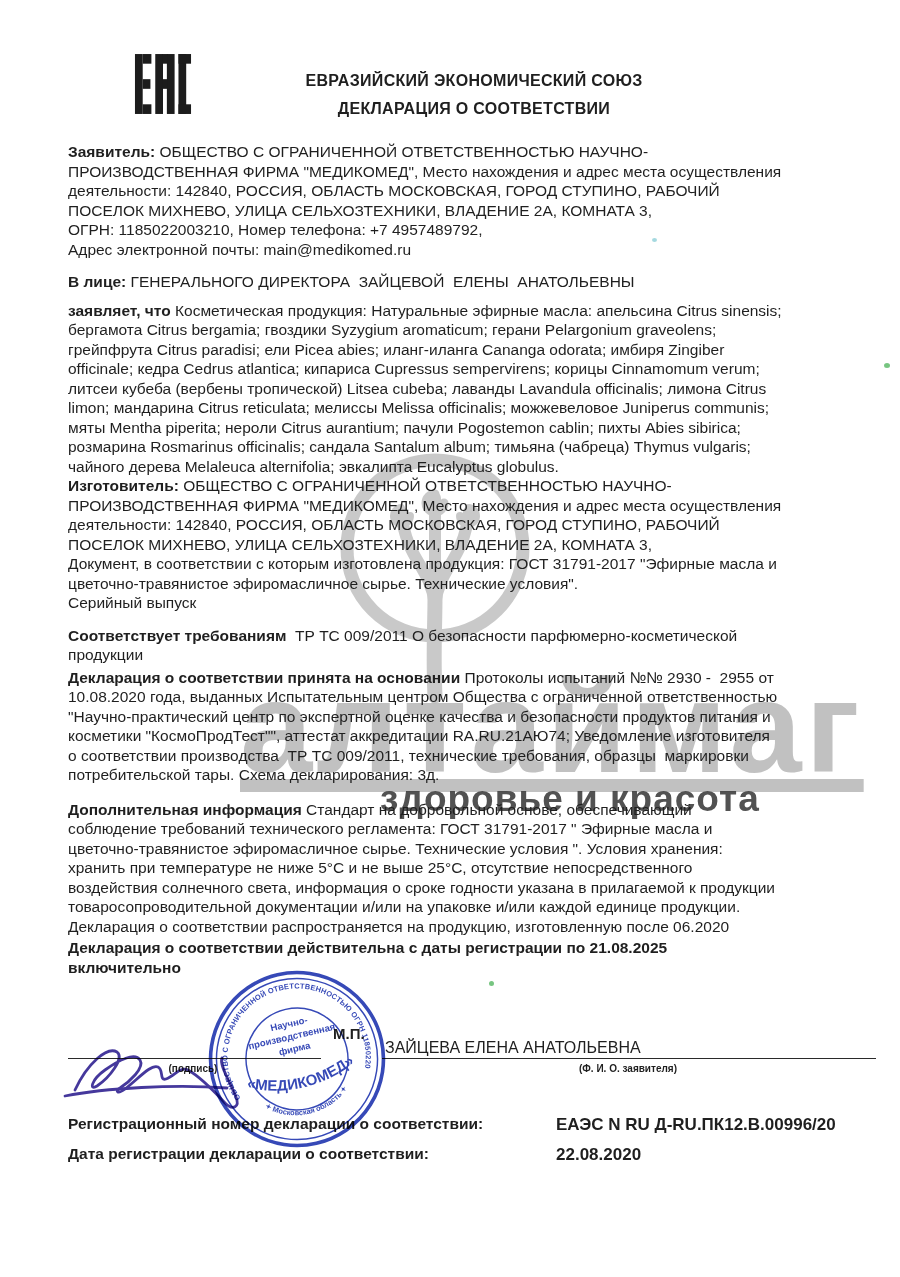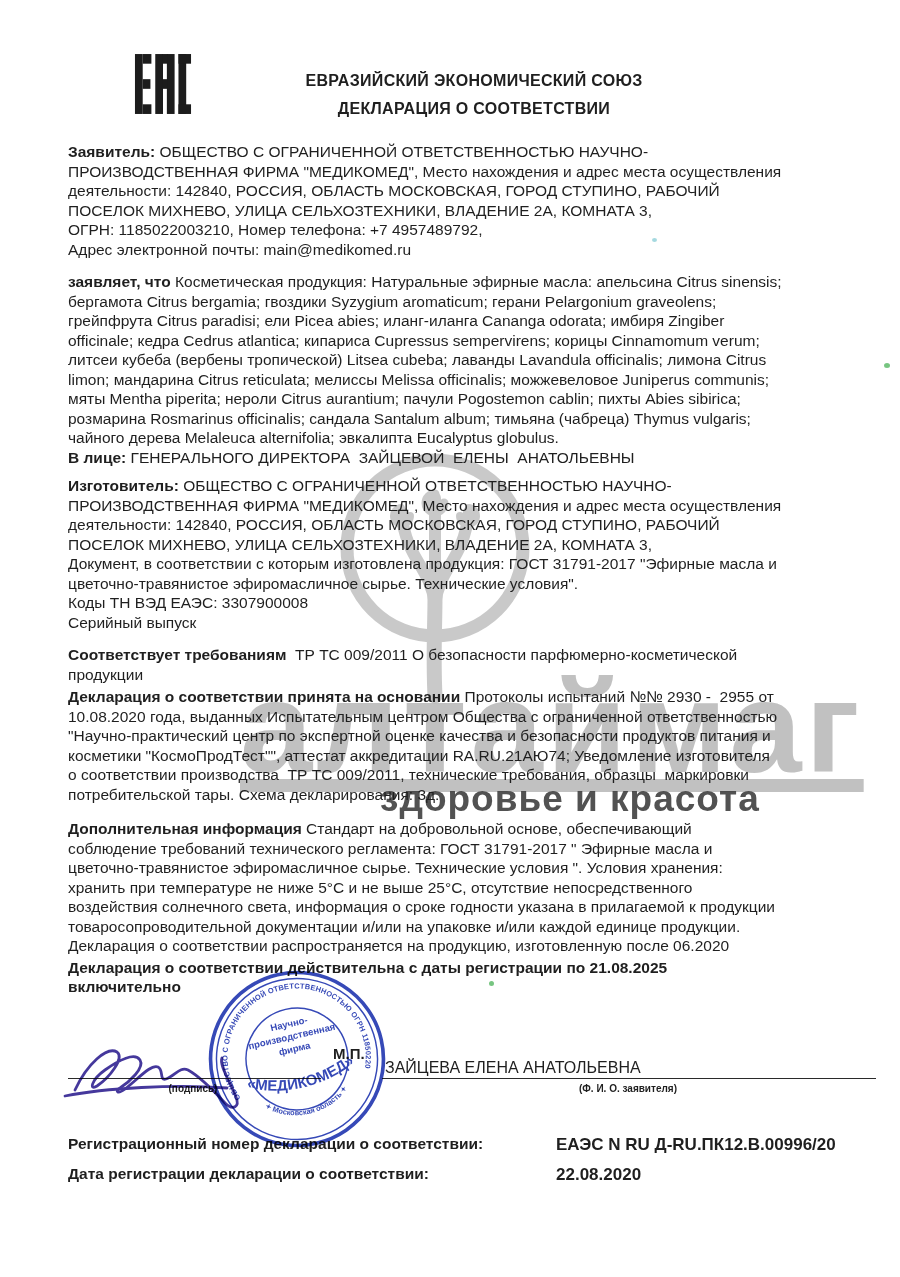--- a/index.html
+++ b/index.html
@@ -90,42 +90,41 @@
     </div>
 
     <div class="para m13">
         <div class="tl"><span class="b">Заявитель: </span><span>ОБЩЕСТВО С ОГРАНИЧЕННОЙ ОТВЕТСТВЕННОСТЬЮ НАУЧНО-</span></div>
         <div class="tl"><span>ПРОИЗВОДСТВЕННАЯ ФИРМА "МЕДИКОМЕД", Место нахождения и адрес места осуществления</span></div>
         <div class="tl"><span>деятельности: 142840, РОССИЯ, ОБЛАСТЬ МОСКОВСКАЯ, ГОРОД СТУПИНО, РАБОЧИЙ</span></div>
         <div class="tl"><span>ПОСЕЛОК МИХНЕВО, УЛИЦА СЕЛЬХОЗТЕХНИКИ, ВЛАДЕНИЕ 2А, КОМНАТА 3,</span></div>
         <div class="tl"><span>ОГРН: 1185022003210, Номер телефона: +7 4957489792,</span></div>
         <div class="tl"><span>Адрес электронной почты: main@medikomed.ru</span></div>
       </div>
+    <div class="para m9">
+        <div class="tl"><span class="b">В лице: </span><span>ГЕНЕРАЛЬНОГО ДИРЕКТОРА  ЗАЙЦЕВОЙ  ЕЛЕНЫ  АНАТОЛЬЕВНЫ</span></div>
+      </div>
     <div class="para">
         <div class="tl"><span class="b">заявляет, что </span><span>Косметическая продукция: Натуральные эфирные масла: апельсина Citrus sinensis;</span></div>
         <div class="tl"><span>бергамота Citrus bergamia; гвоздики Syzygium aromaticum; герани Pelargonium graveolens;</span></div>
         <div class="tl"><span>грейпфрута Citrus paradisi; ели Picea abies; иланг-иланга Cananga odorata; имбиря Zingiber</span></div>
         <div class="tl"><span>officinale; кедра Cedrus atlantica; кипариса Cupressus sempervirens; корицы Cinnamomum verum;</span></div>
         <div class="tl"><span>литсеи кубеба (вербены тропической) Litsea cubeba; лаванды Lavandula officinalis; лимона Citrus</span></div>
         <div class="tl"><span>limon; мандарина Citrus reticulata; мелиссы Melissa officinalis; можжевеловое Juniperus communis;</span></div>
         <div class="tl"><span>мяты Mentha piperita; нероли Citrus aurantium; пачули Pogostemon cablin; пихты Abies sibirica;</span></div>
         <div class="tl"><span>розмарина Rosmarinus officinalis; сандала Santalum album; тимьяна (чабреца) Thymus vulgaris;</span></div>
         <div class="tl"><span>чайного дерева Melaleuca alternifolia; эвкалипта Eucalyptus globulus.</span></div>
       </div>
-    <div class="para m9">
-        <div class="tl"><span class="b">В лице: </span><span>ГЕНЕРАЛЬНОГО ДИРЕКТОРА  ЗАЙЦЕВОЙ  ЕЛЕНЫ  АНАТОЛЬЕВНЫ</span></div>
-      </div>
     <div class="para m13">
         <div class="tl"><span class="b">Изготовитель: </span><span>ОБЩЕСТВО С ОГРАНИЧЕННОЙ ОТВЕТСТВЕННОСТЬЮ НАУЧНО-</span></div>
         <div class="tl"><span>ПРОИЗВОДСТВЕННАЯ ФИРМА "МЕДИКОМЕД", Место нахождения и адрес места осуществления</span></div>
         <div class="tl"><span>деятельности: 142840, РОССИЯ, ОБЛАСТЬ МОСКОВСКАЯ, ГОРОД СТУПИНО, РАБОЧИЙ</span></div>
         <div class="tl"><span>ПОСЕЛОК МИХНЕВО, УЛИЦА СЕЛЬХОЗТЕХНИКИ, ВЛАДЕНИЕ 2А, КОМНАТА 3,</span></div>
         <div class="tl"><span>Документ, в соответствии с которым изготовлена продукция: ГОСТ 31791-2017 "Эфирные масла и</span></div>
         <div class="tl"><span>цветочно-травянистое эфиромасличное сырье. Технические условия".</span></div>
-        <div class="tl"><span>Коды ТН ВЭД ЕАЭС: 3307900008</span></div>
         <div class="tl"><span>Серийный выпуск</span></div>
       </div>
     <div class="para m3">
         <div class="tl"><span class="b">Соответствует требованиям  </span><span>ТР ТС 009/2011 О безопасности парфюмерно-косметической</span></div>
         <div class="tl"><span>продукции</span></div>
       </div>
     <div class="para m15">
         <div class="tl"><span class="b">Декларация о соответствии принята на основании </span><span>Протоколы испытаний №№ 2930 -  2955 от</span></div>
         <div class="tl"><span>10.08.2020 года, выданных Испытательным центром Общества с ограниченной ответственностью</span></div>
         <div class="tl"><span>"Научно-практический центр по экспертной оценке качества и безопасности продуктов питания и</span></div>

